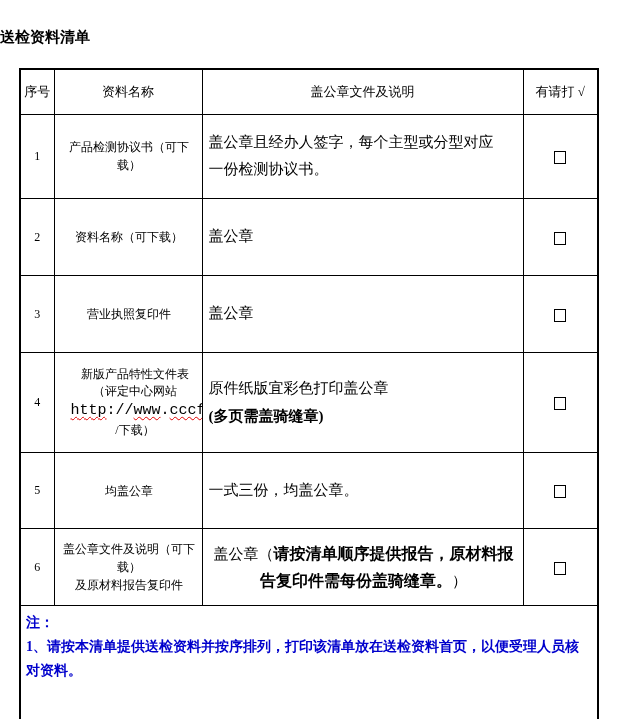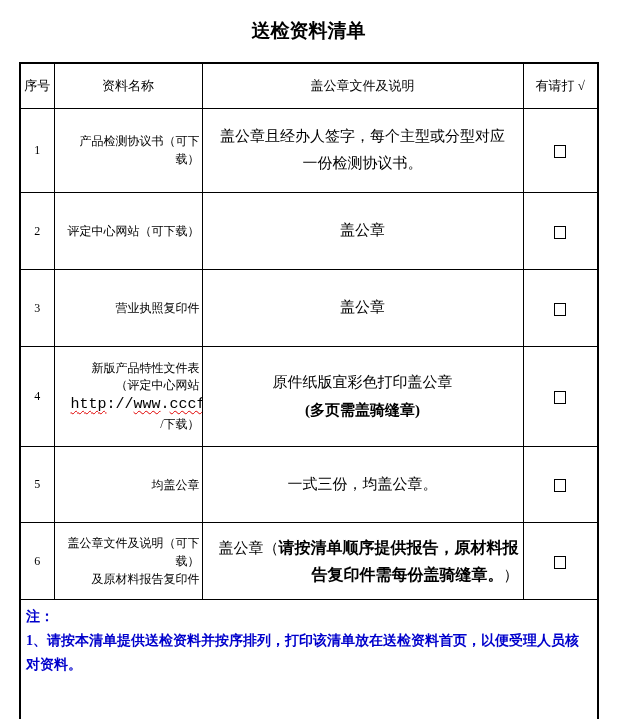--- a/index.html
+++ b/index.html
@@ -6,23 +6,23 @@
   html, body {
     margin: 0; padding: 0;
     width: 617px; height: 719px;
     background: #ffffff;
     font-family: "Liberation Serif", serif;
     color: #000000;
     overflow: hidden;
   }
   .title {
     margin: 0 0 20px 0;
-    padding-top: 20px;
-    text-align: center;
-    font-size: 19px;
+    padding-top: 26px;
+    text-align: left;
+    font-size: 15px;
     font-weight: bold;
     line-height: 22px;
   }
   table.checklist {
     border-collapse: collapse;
     table-layout: fixed;
     width: 578px;
     margin-left: 19px;
     border: 2px solid #000;
   }
@@ -36,24 +36,24 @@
   tr.h-head  { height: 45px; }
   tr.h-r1    { height: 76px; }
   tr.h-r2    { height: 77px; }
   tr.h-r3    { height: 77px; }
   tr.h-r4    { height: 100px; }
   tr.h-r5    { height: 76px; }
   tr.h-r6    { height: 77px; }
   tr.h-note  { height: 123px; }
   th { text-align: center; font-size: 13px; }
   .cell-no   { text-align: center; font-size: 12px; }
-  .cell-name { text-align: right; font-size: 12px; padding: 2px 2px 2px 4px; line-height: 1.5; }
-  .cell-desc { text-align: center; font-size: 15px; padding: 14px 6px; line-height: 1.85; }
+  .cell-name { text-align: center; font-size: 12px; padding: 2px 2px 2px 4px; line-height: 1.5; }
+  .cell-desc { text-align: left; font-size: 15px; padding: 14px 6px; line-height: 1.85; }
   .cell-desc .wrapblock { display: inline-block; max-width: 290px; }
-  .cell-desc-left { text-align: right; font-size: 15px; padding: 2px 4px 2px 6px; line-height: 1.7; }
+  .cell-desc-left { text-align: center; font-size: 15px; padding: 2px 4px 2px 6px; line-height: 1.7; }
   .cell-check { text-align: center; }
   .checkbox {
     display: inline-block;
     width: 12px; height: 13px;
     border: 1.5px solid #000;
     background: #fff;
     vertical-align: middle;
   }
   .bold15 { font-weight: bold; font-size: 15px; }
   .bold16 { font-weight: bold; font-size: 16px; }
@@ -107,21 +107,21 @@
     <td class="cell-desc">
       <span class="wrapblock">盖公章且经办人签字，每个主型或分型对应一份检测协议书。</span>
     </td>
     <td class="cell-check">
       <span class="checkbox" role="checkbox" aria-checked="false"></span>
     </td>
   </tr>
 
   <tr class="h-r2">
     <td class="cell-no">2</td>
-    <td class="cell-name">评定中心网站（可下载）</td>
+    <td class="cell-name">资料名称（可下载）</td>
     <td class="cell-desc">盖公章</td>
     <td class="cell-check">
       <span class="checkbox" role="checkbox" aria-checked="false"></span>
     </td>
   </tr>
 
   <tr class="h-r3">
     <td class="cell-no">3</td>
     <td class="cell-name">营业执照复印件</td>
     <td class="cell-desc">盖公章</td>

